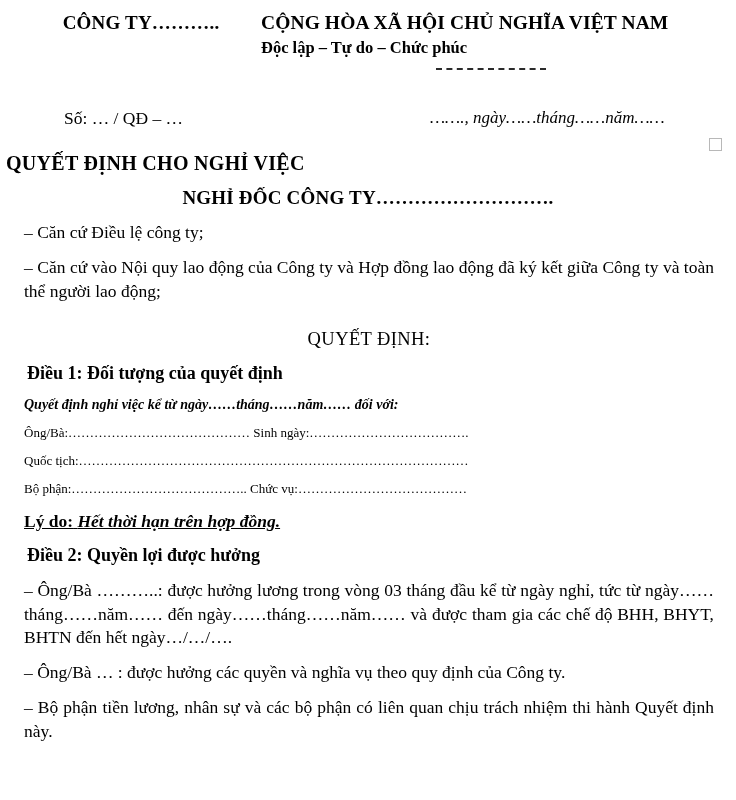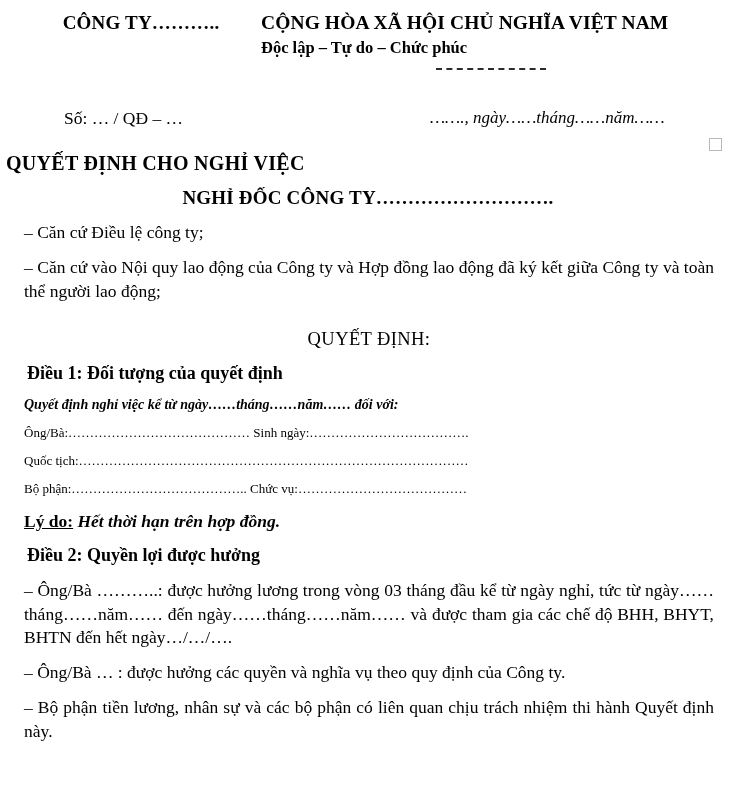--- a/index.html
+++ b/index.html
@@ -157,20 +157,21 @@
     margin: 11px 0 0 0;
     font-size: 13px;
     line-height: 1.3;
     white-space: nowrap;
     overflow: hidden;
   }
   .reason-line {
     margin: 12px 0 0 0;
     font-size: 17.5px;
     line-height: 1.3;
+    text-decoration: underline;
   }
   .reason-label {
     font-weight: bold;
     text-decoration: underline;
   }
   .reason-text {
     font-weight: bold;
     font-style: italic;
   }
   .section-gap { margin-top: 12px; }

